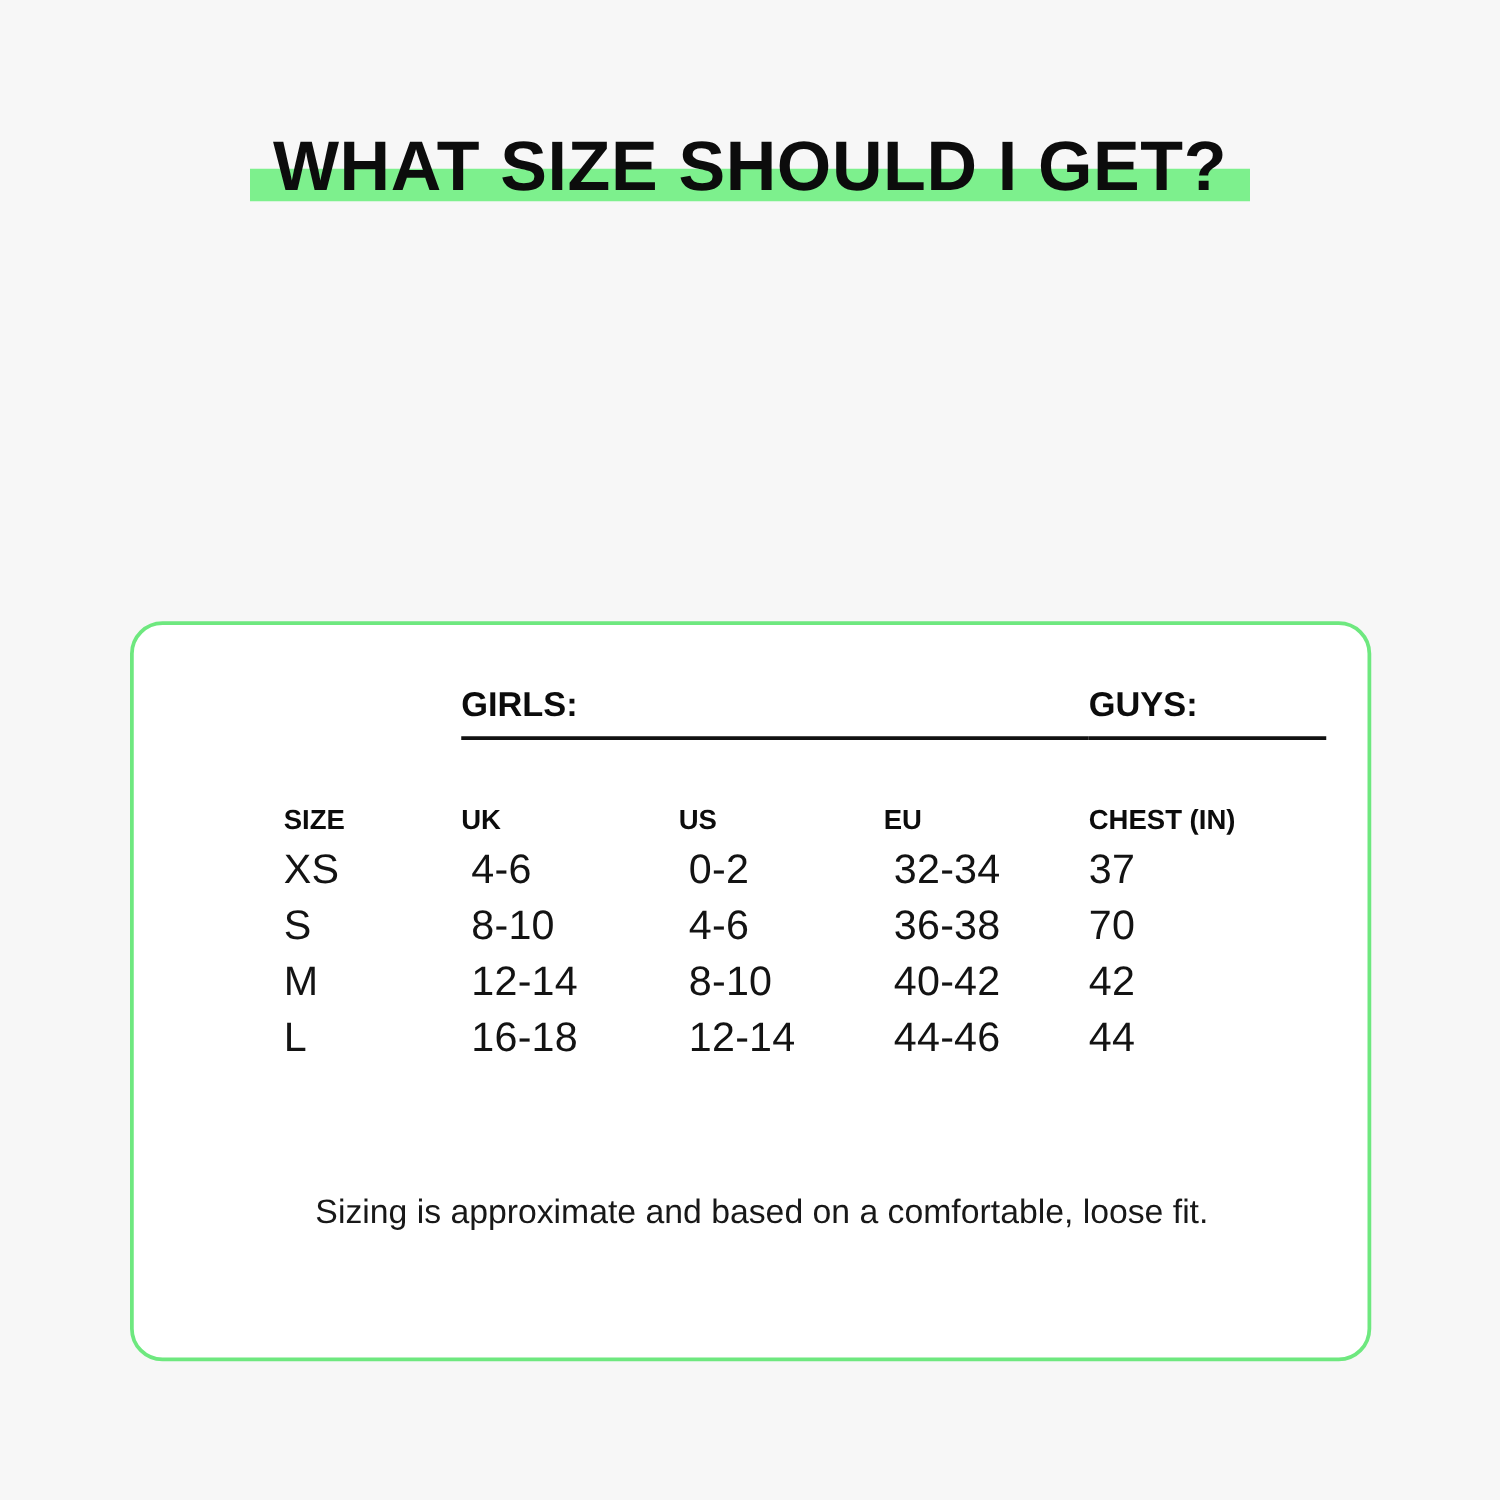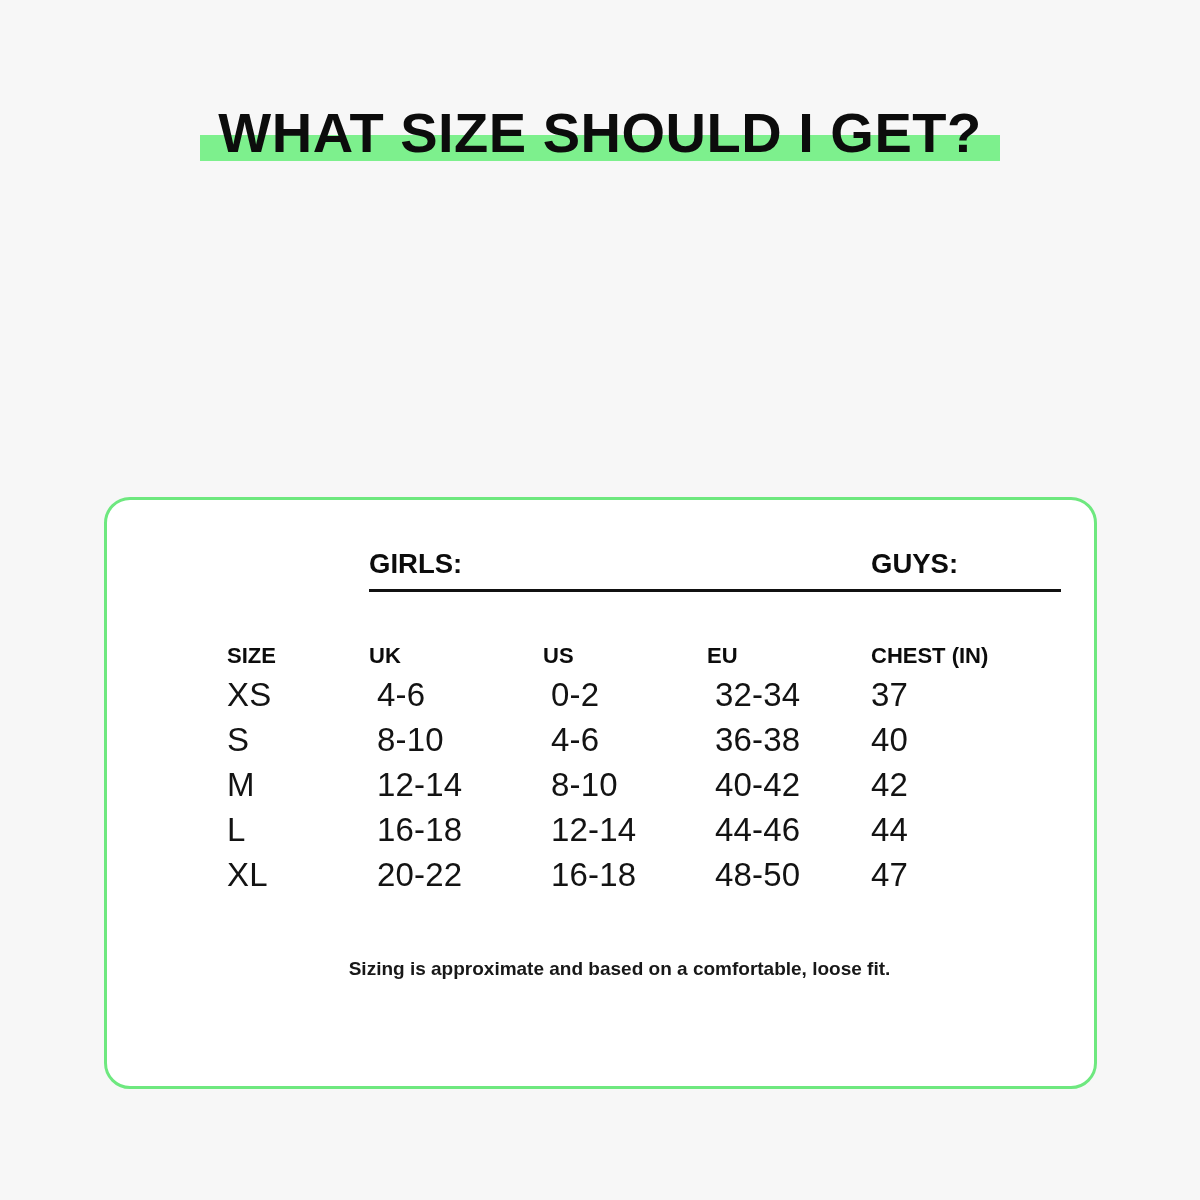--- a/index.html
+++ b/index.html
@@ -140,28 +140,27 @@
   
   .datarow td.uk,
   .datarow td.us,
   .datarow td.eu {
     padding-left: 8px;
   }
 
   
   .footnote {
     position: absolute;
-    left: 16px;
+    left: 6px;
     top: 448px;
     width: 993px;
     text-align: center;
-    font-size: 19px;
+    font-size: 27px;
     line-height: 42px;
     color: #181818;
-    font-weight: bold;
   }
 </style>
 </head>
 <body>
 
 <div class="page">
 
   <div class="title-wrap">
     <span class="title-inner">
       <span class="title-highlight"></span>
@@ -205,43 +204,36 @@
             <td class="uk">4-6</td>
             <td class="us">0-2</td>
             <td class="eu">32-34</td>
             <td class="num">37</td>
           </tr>
           <tr class="datarow">
             <td class="num">S</td>
             <td class="uk">8-10</td>
             <td class="us">4-6</td>
             <td class="eu">36-38</td>
-            <td class="num">40</td>
+            <td class="num">70</td>
           </tr>
           <tr class="datarow">
             <td class="num">M</td>
             <td class="uk">12-14</td>
             <td class="us">8-10</td>
             <td class="eu">40-42</td>
             <td class="num">42</td>
           </tr>
           <tr class="datarow">
             <td class="num">L</td>
             <td class="uk">16-18</td>
             <td class="us">12-14</td>
             <td class="eu">44-46</td>
             <td class="num">44</td>
           </tr>
-          <tr class="datarow">
-            <td class="num">XL</td>
-            <td class="uk">20-22</td>
-            <td class="us">16-18</td>
-            <td class="eu">48-50</td>
-            <td class="num">47</td>
-          </tr>
         </tbody>
       </table>
     </div>
 
     <div class="footnote">Sizing is approximate and based on a comfortable, loose fit.</div>
   </div>
 
 </div>
 
 </body></html>

